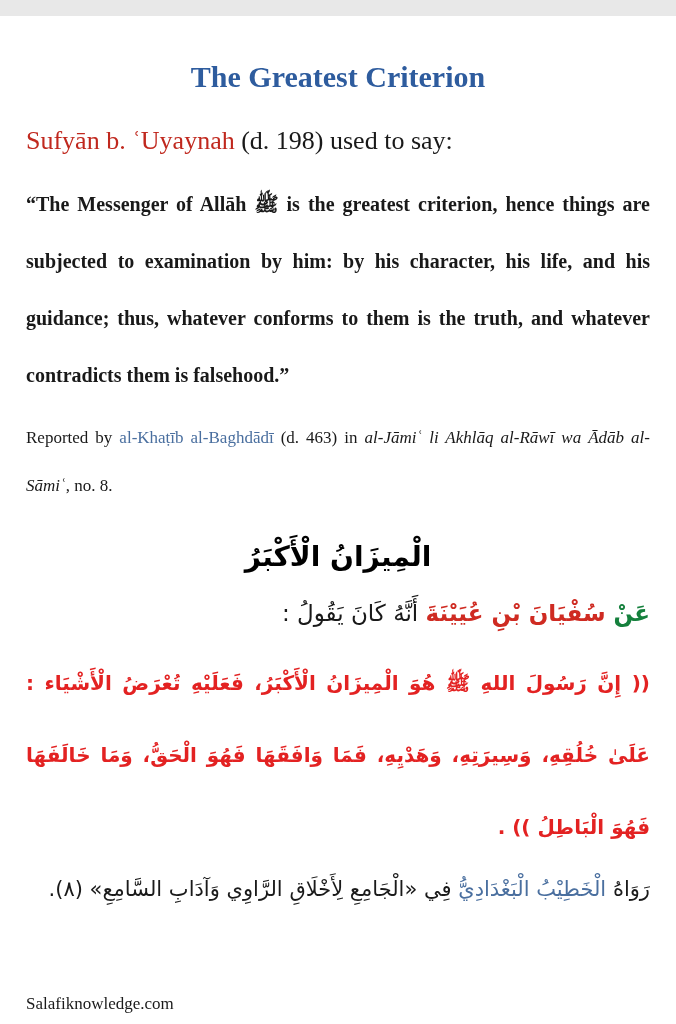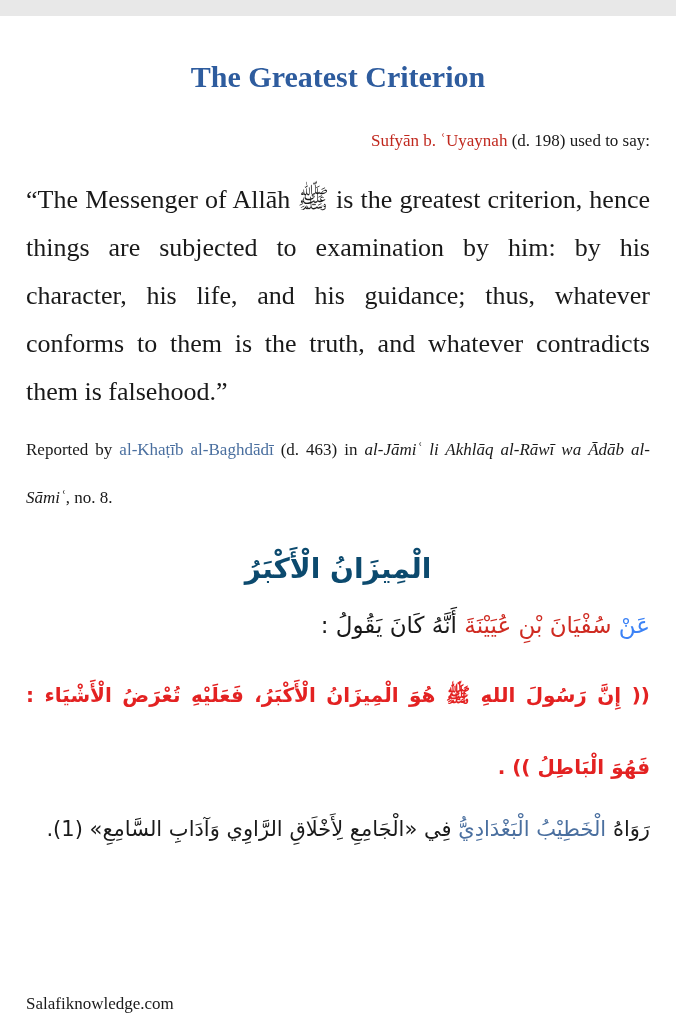--- a/index.html
+++ b/index.html
@@ -19,56 +19,55 @@
   .title {
     margin: 4px 0 0 0;
     text-align: center;
     font-size: 30px;
     font-weight: bold;
     color: #2e5c9e;
     font-family: "Liberation Serif", serif;
   }
   .intro {
     margin: 32px 0 0 0;
-    font-size: 17px;
+    font-size: 26px;
     line-height: 30px;
-    text-align: right;
   }
   .intro .name { color: #c0281e; }
   .quote {
     margin: 20px 0 0 0;
-    font-size: 26px;
-    font-weight: normal;
-    line-height: 48px;
+    font-size: 20px;
+    font-weight: bold;
+    line-height: 57px;
     text-align: justify;
   }
   .attribution {
     margin: 10px 0 0 0;
     font-size: 17px;
     line-height: 48px;
     text-align: justify;
   }
   .attribution .scholar { color: #4a6f9f; }
   .attribution .book { font-style: italic; }
   .arabic { direction: rtl; font-family: "DejaVu Sans", sans-serif; }
   .arabic-heading {
     margin-top: 30px;
     text-align: center;
     font-size: 28px;
     font-weight: bold;
-    color: #0c4a6e;
+    color: #000000;
   }
   .isnad {
     margin-top: 20px;
     font-size: 23px;
     text-align: right;
     line-height: 40px;
   }
-  .isnad .an { color: #3b82f6; font-weight: normal; }
-  .isnad .narrator { color: #cf2b22; font-weight: normal; }
+  .isnad .an { color: #15803d; font-weight: bold; }
+  .isnad .narrator { color: #cf2b22; font-weight: bold; }
   .matn {
     margin-top: 14px;
     color: #e32222;
     font-weight: bold;
     font-size: 20px;
     line-height: 72px;
   }
   .matn .line-just { text-align: justify; text-align-last: justify; }
   .matn .line-end { text-align: right; }
   .takhrij {
@@ -99,20 +98,21 @@
   <p class="quote">“The Messenger of Allāh ﷺ is the greatest criterion, hence things are subjected to examination by him: by his character, his life, and his guidance; thus, whatever conforms to them is the truth, and whatever contradicts them is falsehood.”</p>
 
   <p class="attribution"><span>Reported by </span><span class="scholar">al-Khaṭīb al-Baghdādī</span><span> (d. 463) in </span><span class="book">al-Jāmiʿ li Akhlāq al-Rāwī wa Ādāb al-Sāmiʿ</span><span>, no. 8.</span></p>
 
   <div class="arabic arabic-heading">الْمِيزَانُ الْأَكْبَرُ</div>
 
   <div class="arabic isnad"><span class="an">عَنْ</span><span class="narrator"> سُفْيَانَ بْنِ عُيَيْنَةَ</span><span> أَنَّهُ كَانَ يَقُولُ :</span></div>
 
   <div class="arabic matn">
     <div class="line-just">(( إِنَّ رَسُولَ اللهِ ﷺ هُوَ الْمِيزَانُ الْأَكْبَرُ، فَعَلَيْهِ تُعْرَضُ الْأَشْيَاء :</div>
+    <div class="line-just">عَلَىٰ خُلُقِهِ، وَسِيرَتِهِ، وَهَدْيِهِ، فَمَا وَافَقَهَا فَهُوَ الْحَقُّ، وَمَا خَالَفَهَا</div>
     <div class="line-end">فَهُوَ الْبَاطِلُ )) .</div>
   </div>
 
-  <div class="arabic takhrij"><span>رَوَاهُ</span><span class="scholar-ar"> الْخَطِيْبُ الْبَغْدَادِيُّ</span><span> فِي «الْجَامِعِ لِأَخْلَاقِ الرَّاوِي وَآدَابِ السَّامِعِ» (1).</span></div>
+  <div class="arabic takhrij"><span>رَوَاهُ</span><span class="scholar-ar"> الْخَطِيْبُ الْبَغْدَادِيُّ</span><span> فِي «الْجَامِعِ لِأَخْلَاقِ الرَّاوِي وَآدَابِ السَّامِعِ» (٨).</span></div>
 
   <div class="footer">Salafiknowledge.com</div>
 
 </div>
 
 </body></html>

